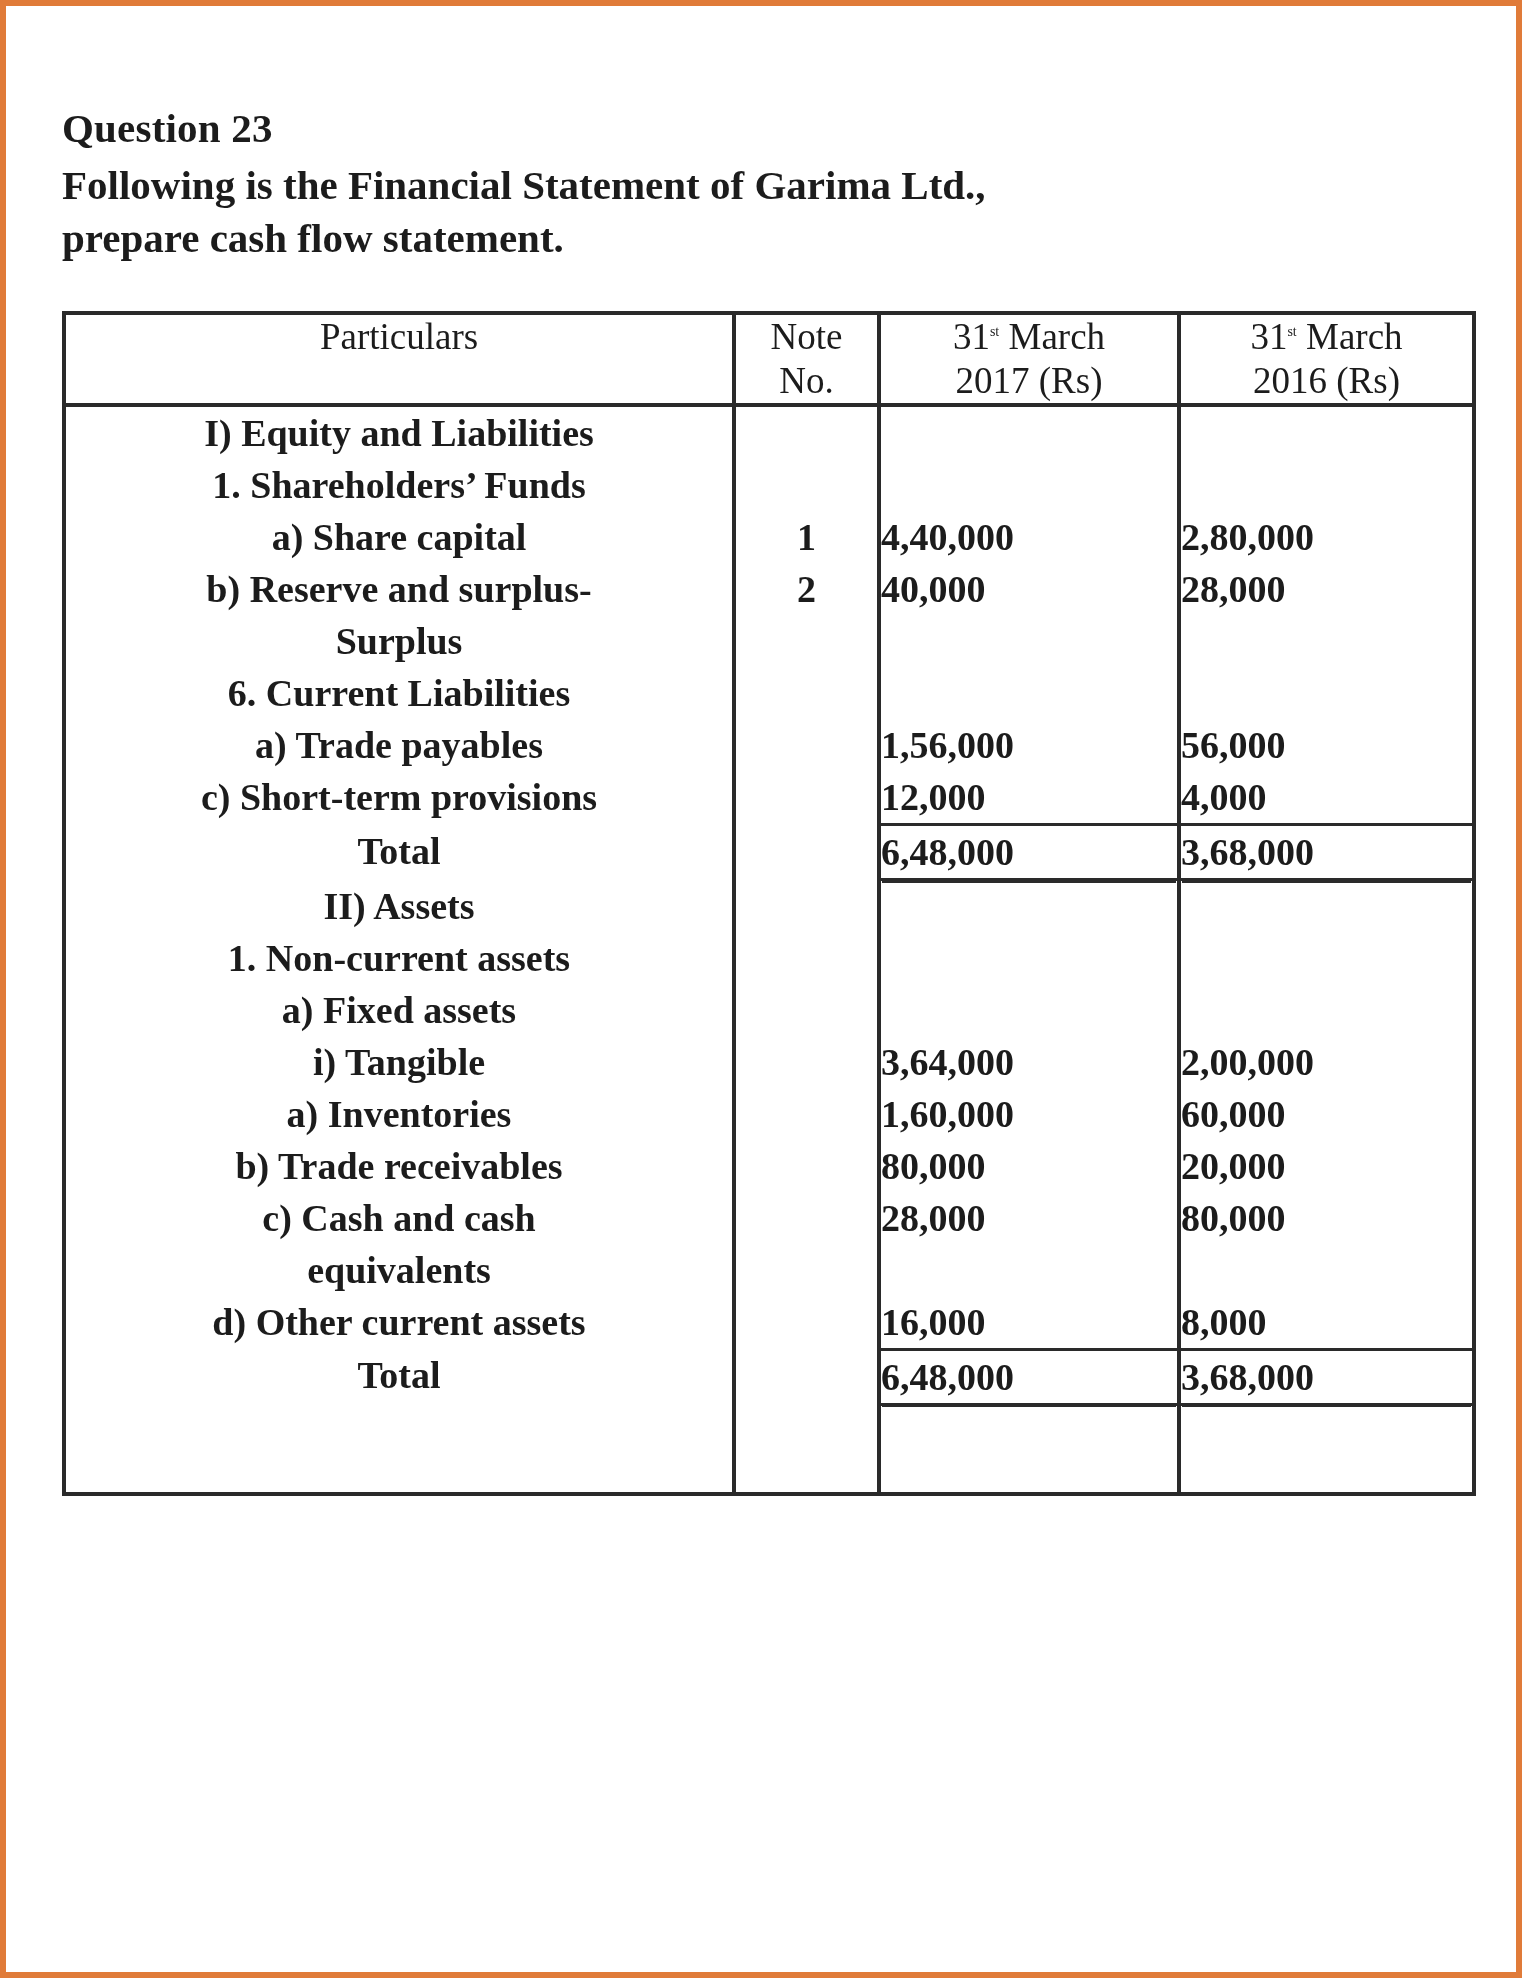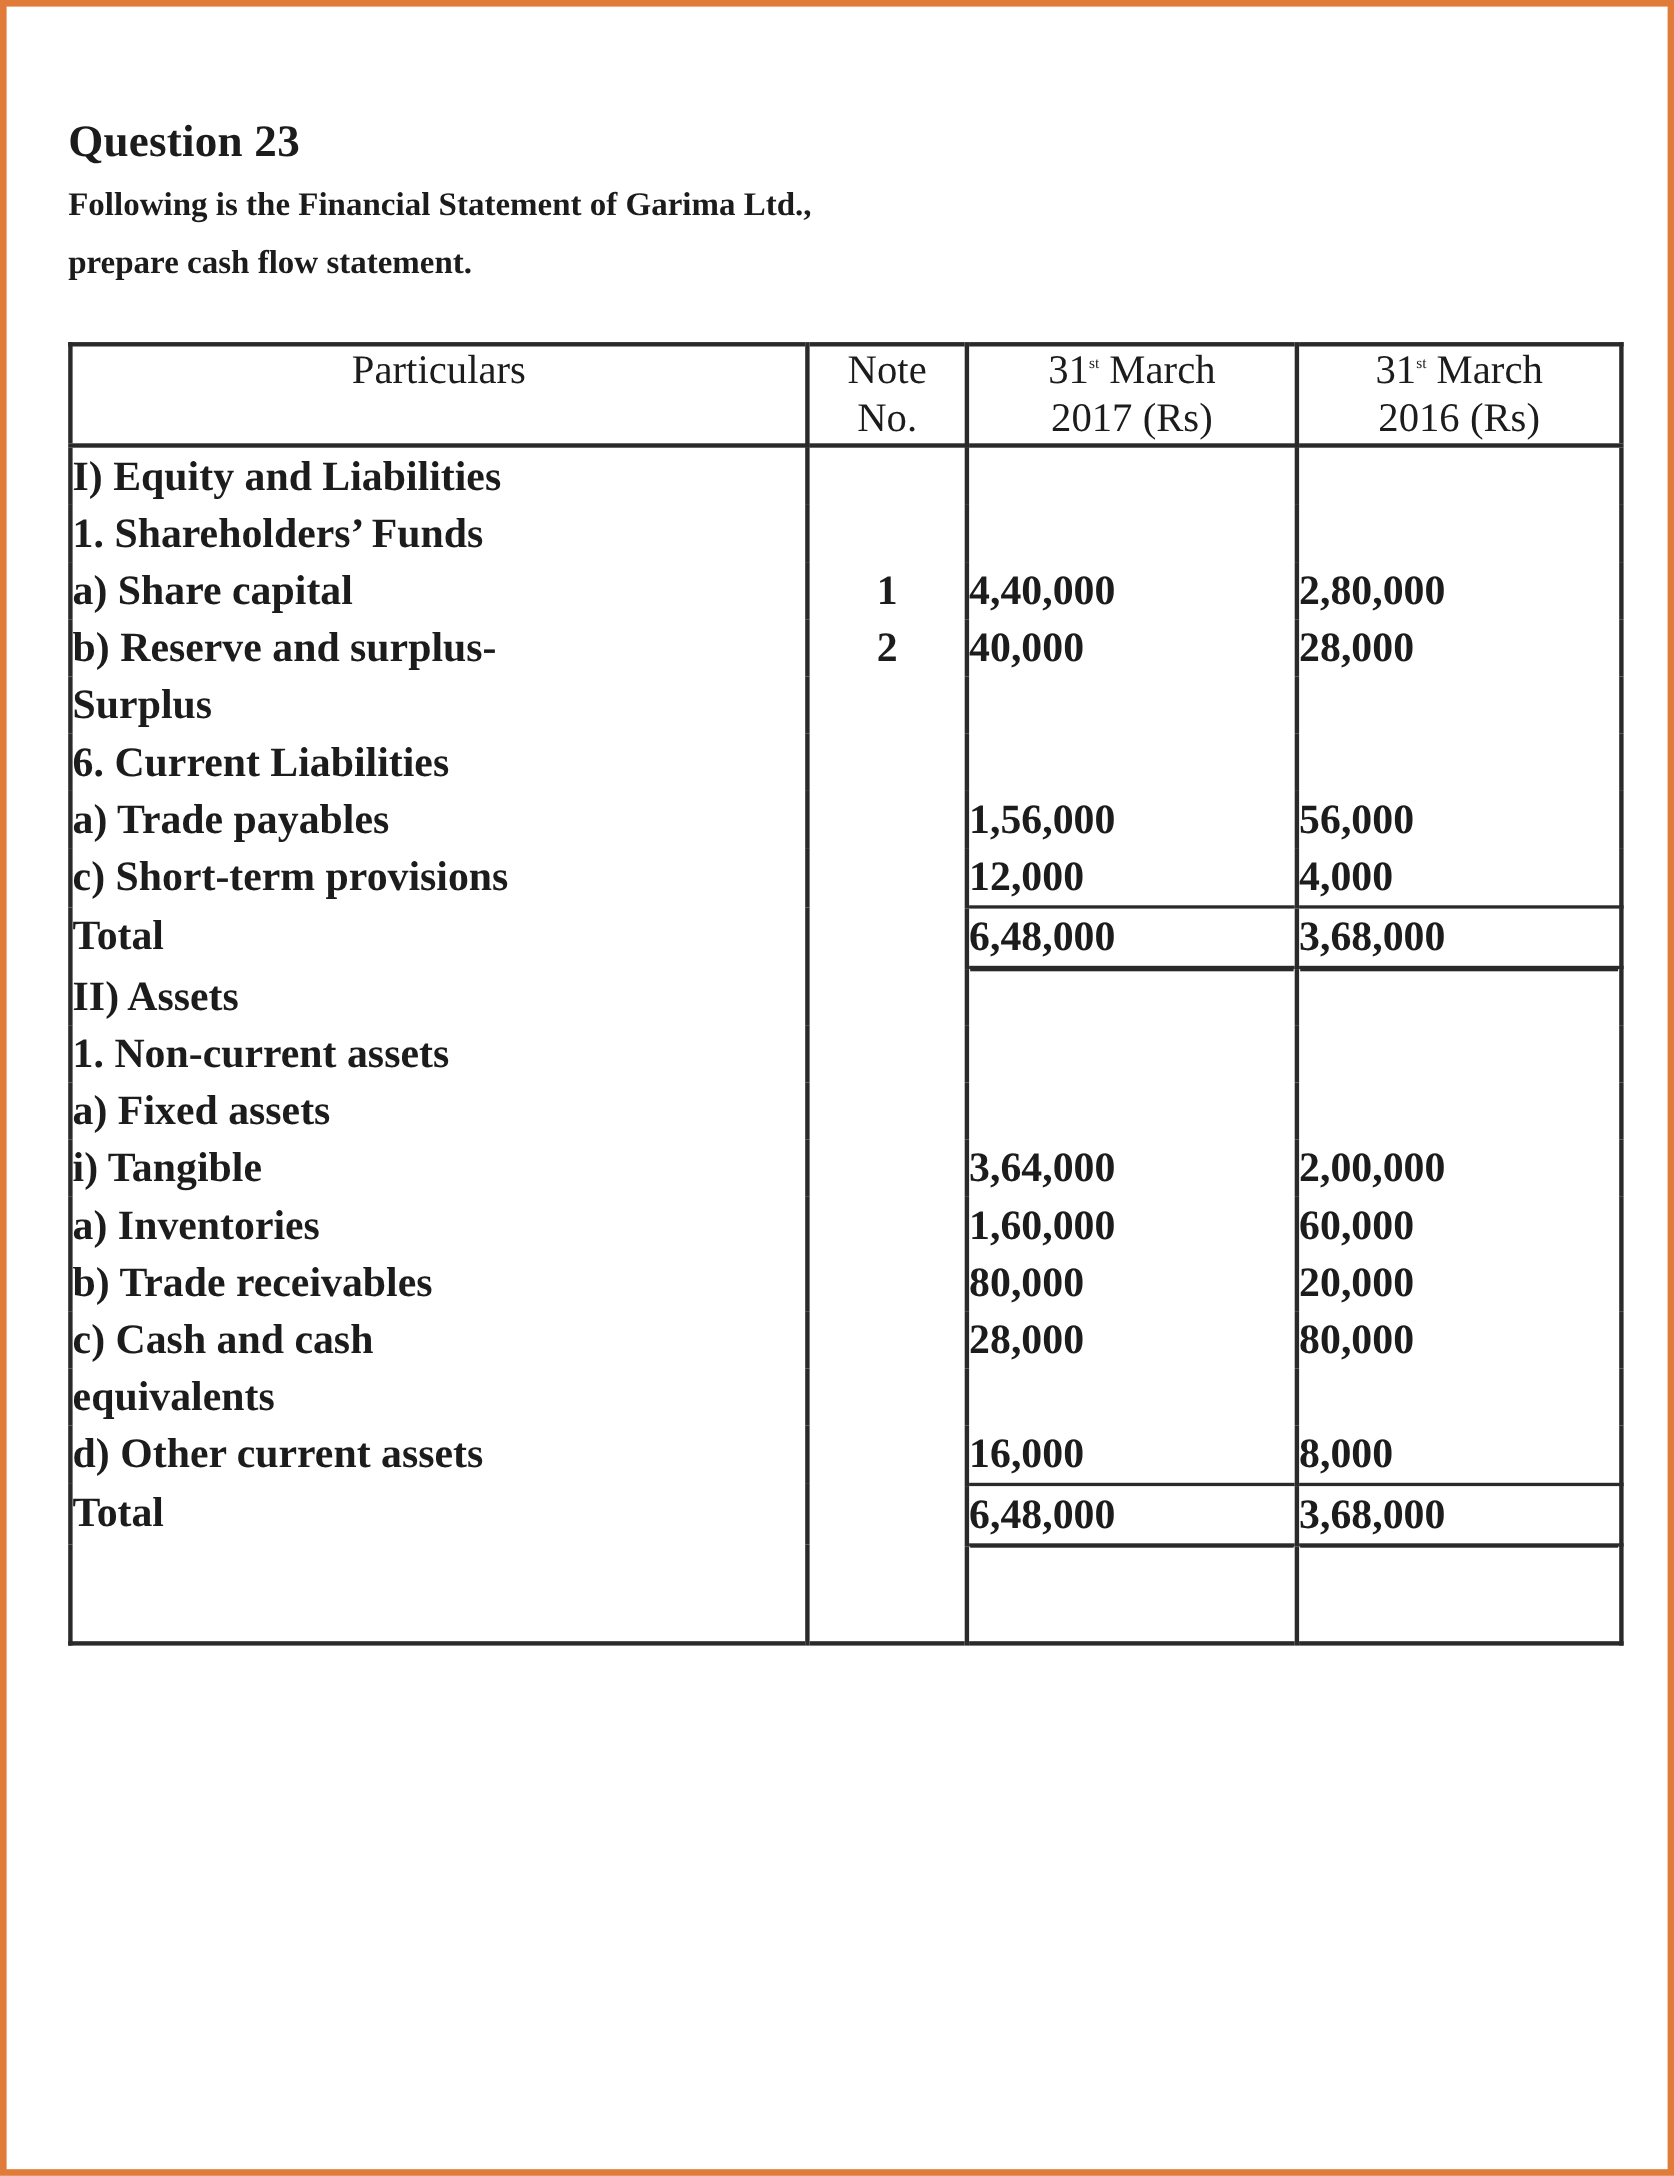--- a/index.html
+++ b/index.html
@@ -23,21 +23,21 @@
     width:1410px;
   }
   .qtitle{
     font-weight:bold;
     font-size:41px;
     line-height:53px;
     letter-spacing:0.2px;
   }
   .qintro{
     font-weight:bold;
-    font-size:30px;
+    font-size:41px;
     line-height:53px;
     margin-top:4px;
     max-width:1080px;
   }
   table.bs{
     margin-top:46px;
     border-collapse:collapse;
     width:1410px;
     table-layout:fixed;
     font-weight:bold;
@@ -73,20 +73,21 @@
     border-right:4px solid #2a2a2a;
   }
   sup.ord{font-size:14px;vertical-align:super;line-height:0;}
 
   td.part{
     border-right:4px solid #2a2a2a;
     font-size:38px;
     line-height:52px;
     padding:0 10px 0 12px;
     white-space:pre-line;
+    text-align:center;
   }
   td.note{
     border-right:4px solid #2a2a2a;
     font-size:38px;
     line-height:52px;
     text-align:center;
     padding:0 6px;
   }
   td.val{
     font-size:38px;

